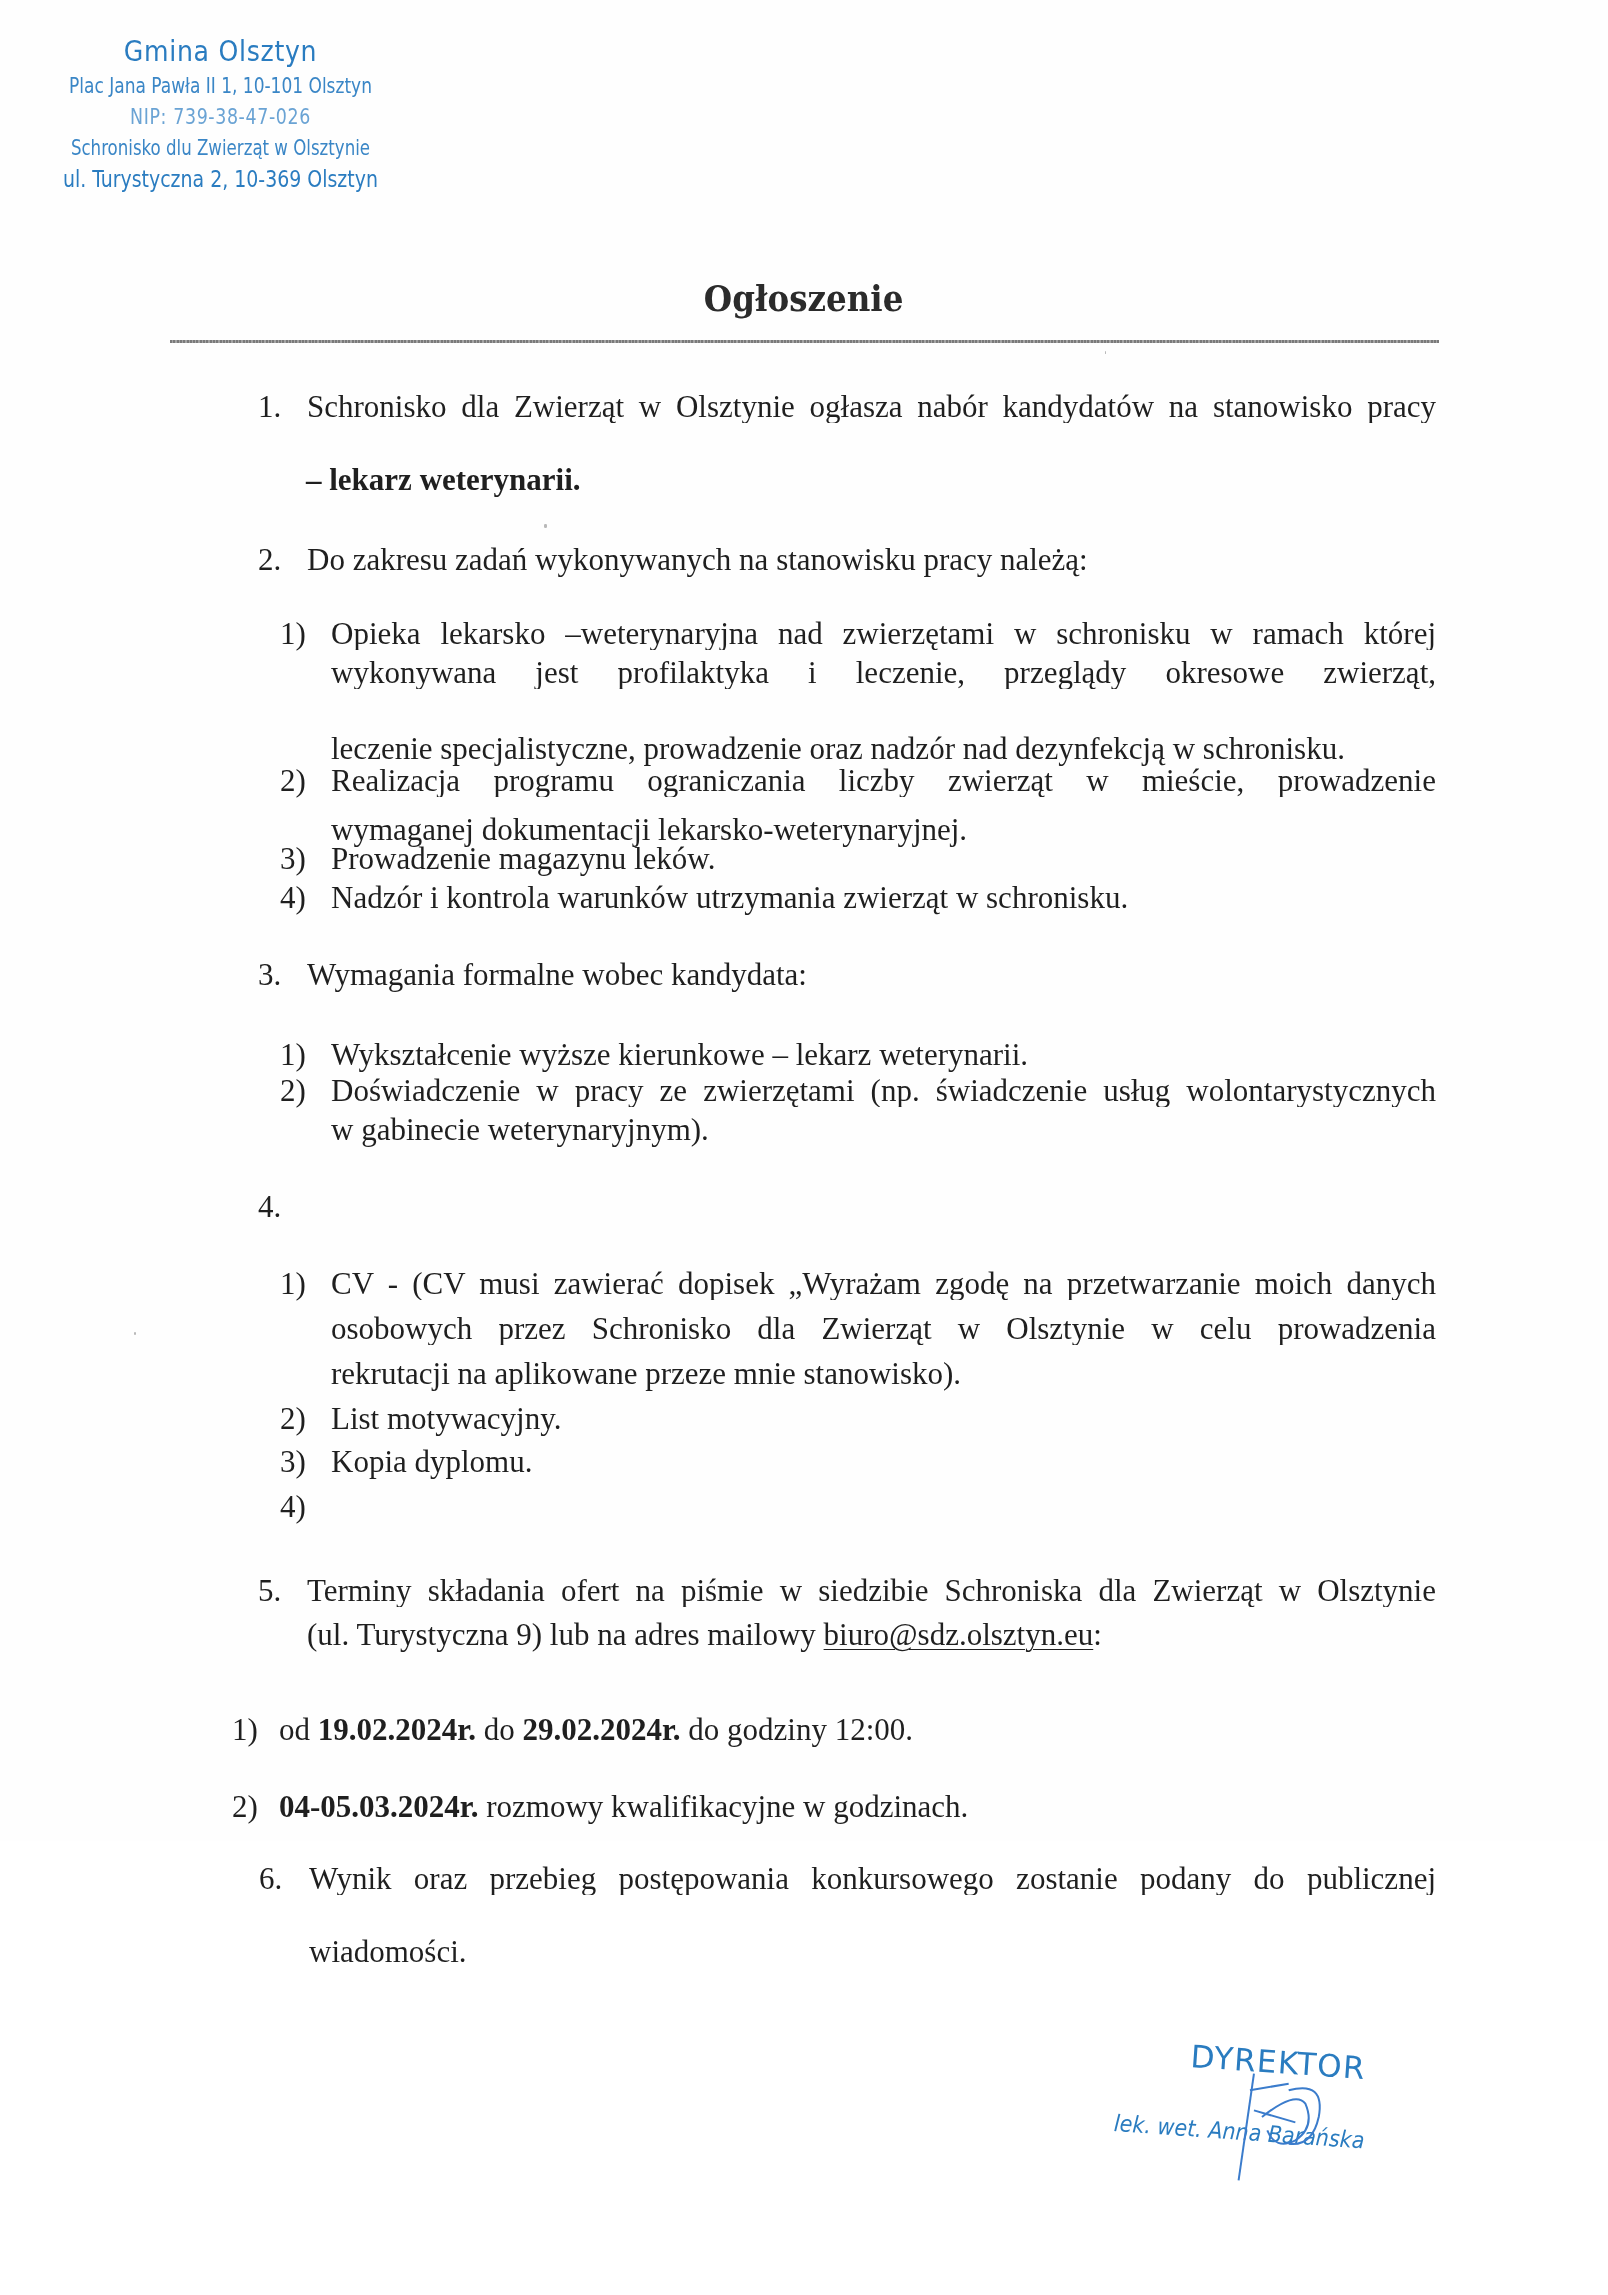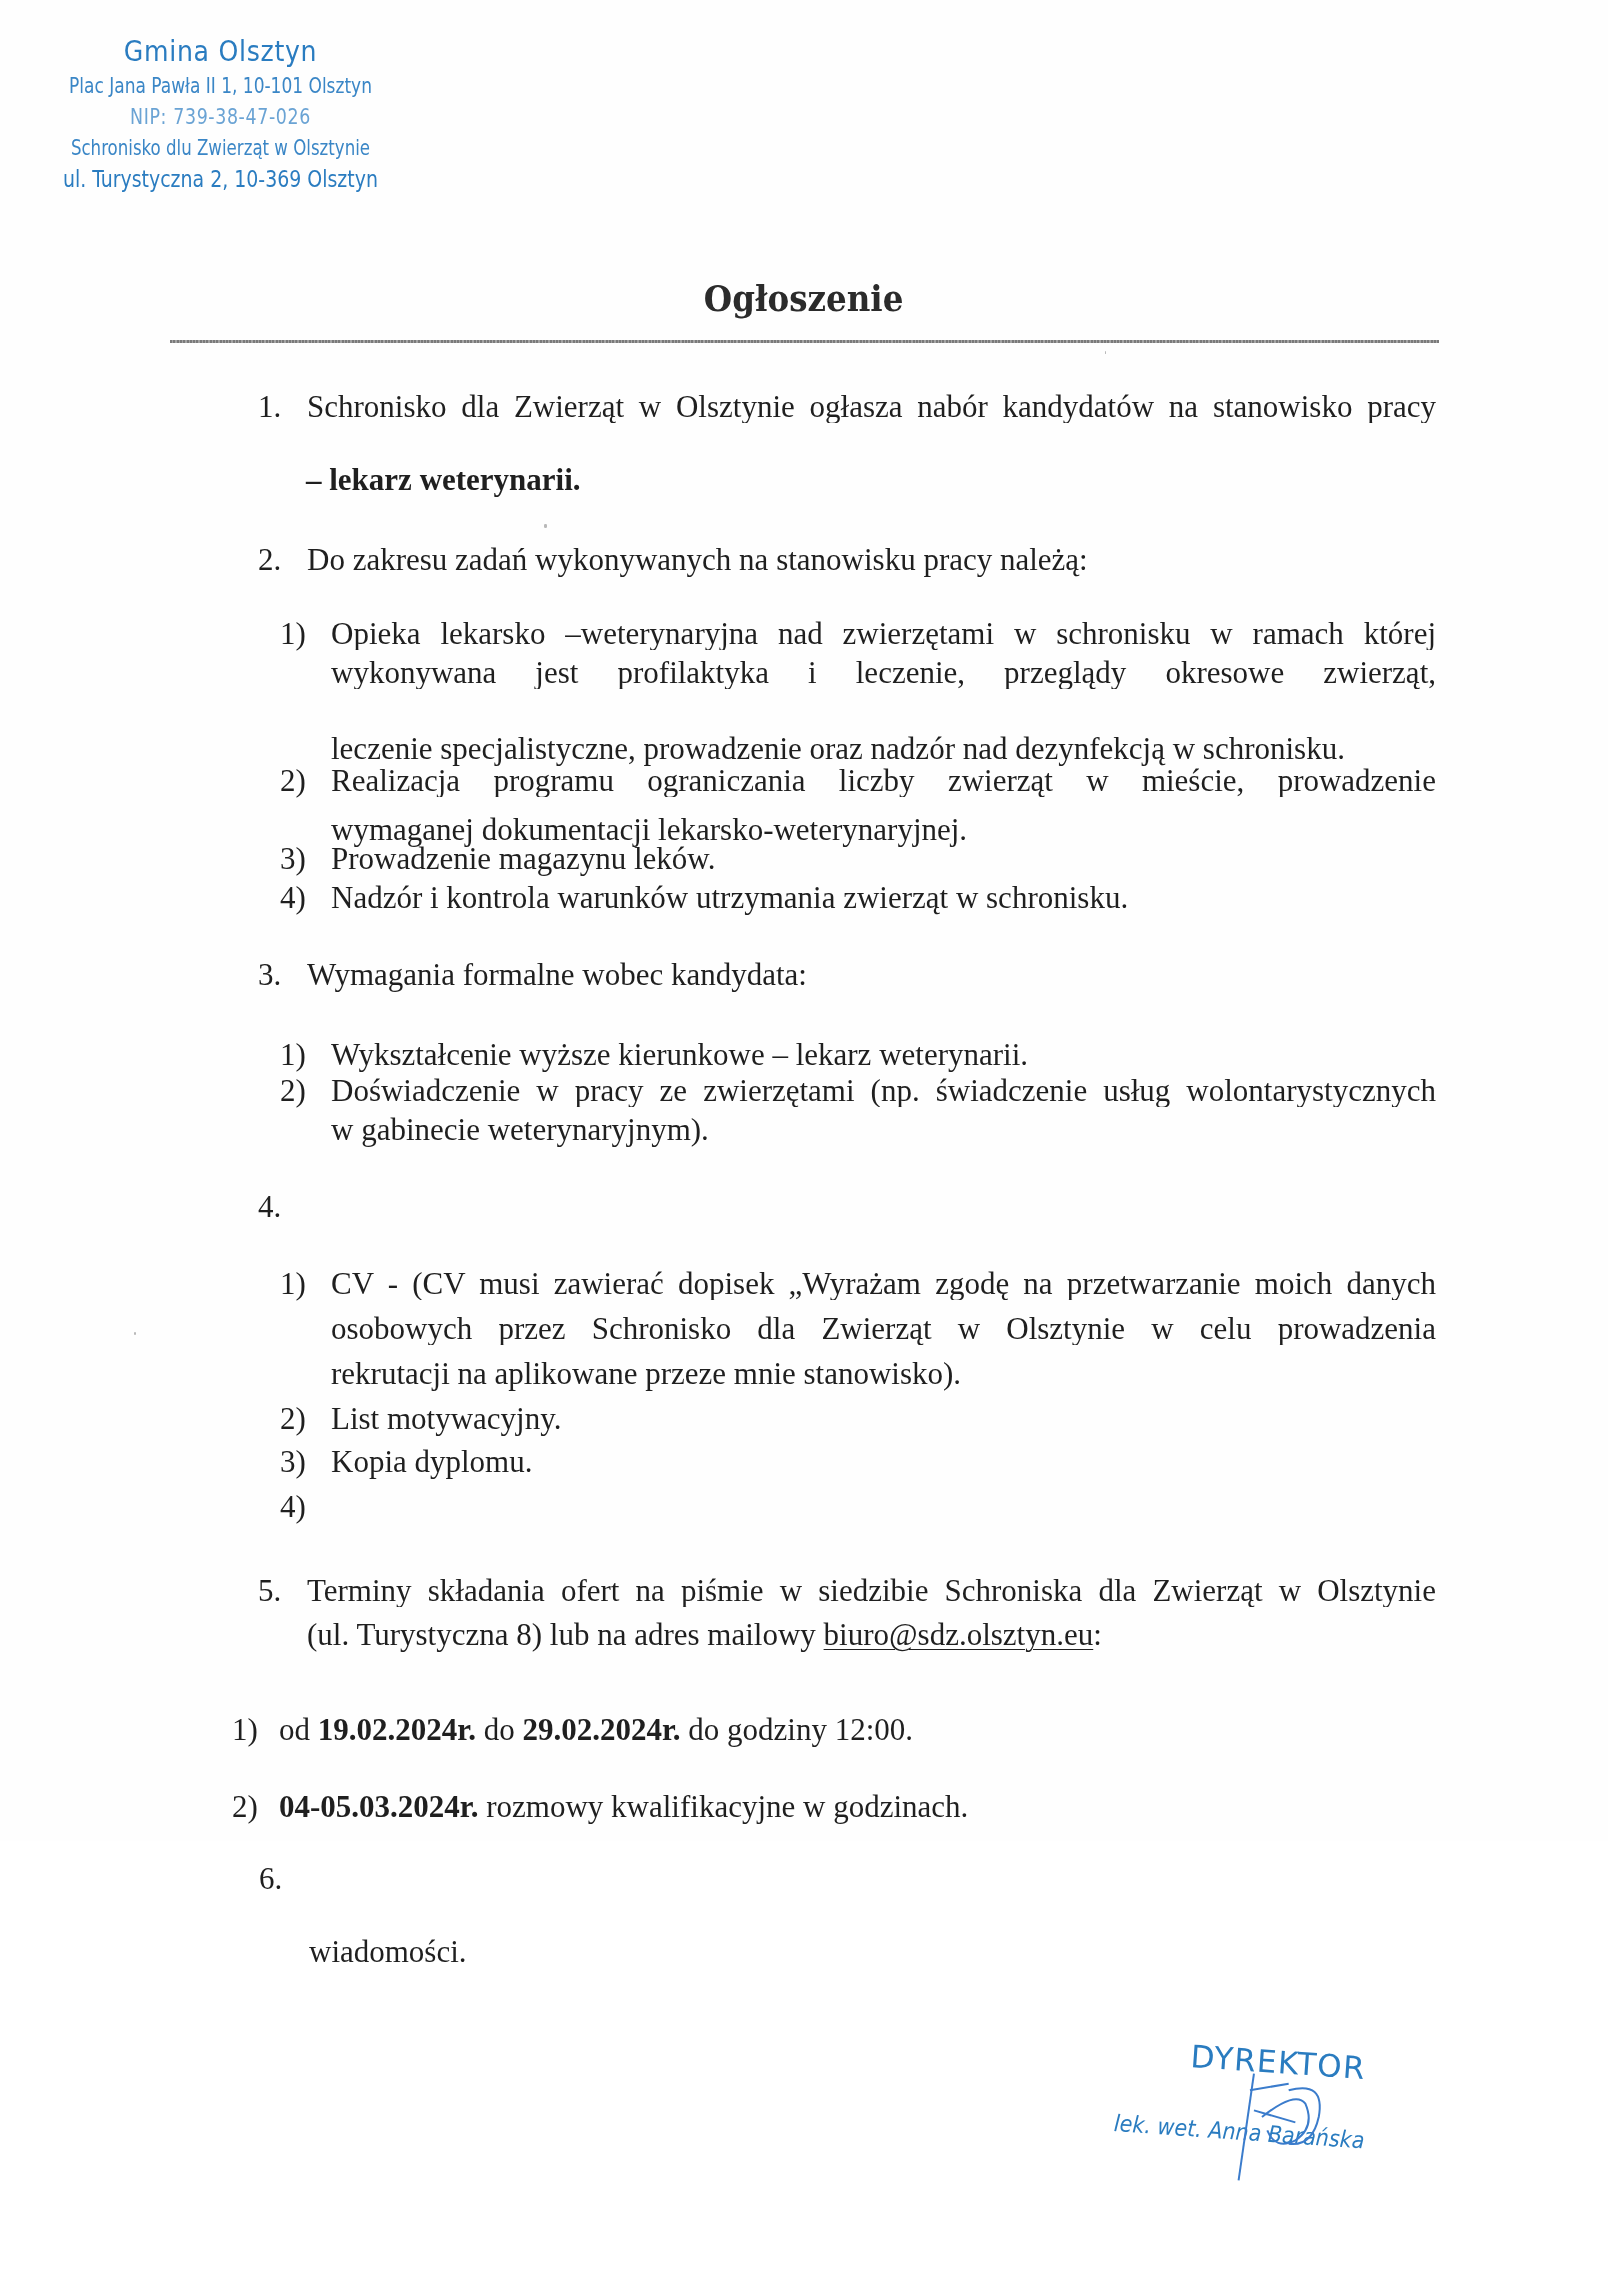--- a/index.html
+++ b/index.html
@@ -93,29 +93,30 @@
   <div class="num" style="left:280px; top:1403px;">2)</div>
   <div class="txt" style="left:331px; top:1403px;">List motywacyjny.</div>
 
   <div class="num" style="left:280px; top:1446px;">3)</div>
   <div class="txt" style="left:331px; top:1446px;">Kopia dyplomu.</div>
 
   <div class="num" style="left:280px; top:1491px;">4)</div>
 
   <div class="num" style="left:258px; top:1575px;">5.</div>
   <div class="txt just" style="left:307px; top:1575px; width:1129px;">Terminy składania ofert na piśmie w siedzibie Schroniska dla Zwierząt w Olsztynie</div>
-  <div class="txt" style="left:307px; top:1619px;"><span>(ul. Turystyczna 8) lub na adres mailowy </span><span class="email">biuro@sdz.olsztyn.eu</span><span>:</span></div>
+  <div class="txt" style="left:307px; top:1619px;"><span>(ul. Turystyczna 9) lub na adres mailowy </span><span class="email">biuro@sdz.olsztyn.eu</span><span>:</span></div>
 
   <div class="num" style="left:232px; top:1714px;">1)</div>
   <div class="txt" style="left:279px; top:1714px;"><span>od </span><b>19.02.2024r.</b><span> do </span><b>29.02.2024r.</b><span> do godziny 12:00.</span></div>
 
   <div class="num" style="left:232px; top:1791px;">2)</div>
   <div class="txt" style="left:279px; top:1791px;"><b>04-05.03.2024r.</b><span> rozmowy kwalifikacyjne w godzinach.</span></div>
 
   <div class="num" style="left:259px; top:1863px;">6.</div>
+  <div class="txt just" style="left:309px; top:1863px; width:1127px;">Wynik  oraz przebieg postępowania konkursowego zostanie podany do publicznej</div>
   <div class="txt" style="left:309px; top:1936px;">wiadomości.</div>
 
   <div class="sig">
     <div class="dyr">DYREKTOR</div>
     <div class="name">lek. wet. Anna Barańska</div>
     <svg width="374" height="174" viewBox="0 0 560 260">
       <path d="M238 95 L215 255" stroke="#3b7ccc" stroke-width="3" fill="none"></path>
       <path d="M232 120 L290 110 M238 150 L300 168 M250 160 Q300 120 315 140 Q330 175 300 195 Q270 210 258 180" stroke="#3b7ccc" stroke-width="3" fill="none"></path>
       <path d="M290 120 Q345 105 335 160 Q325 205 290 200" stroke="#3b7ccc" stroke-width="3" fill="none"></path>
     </svg>

